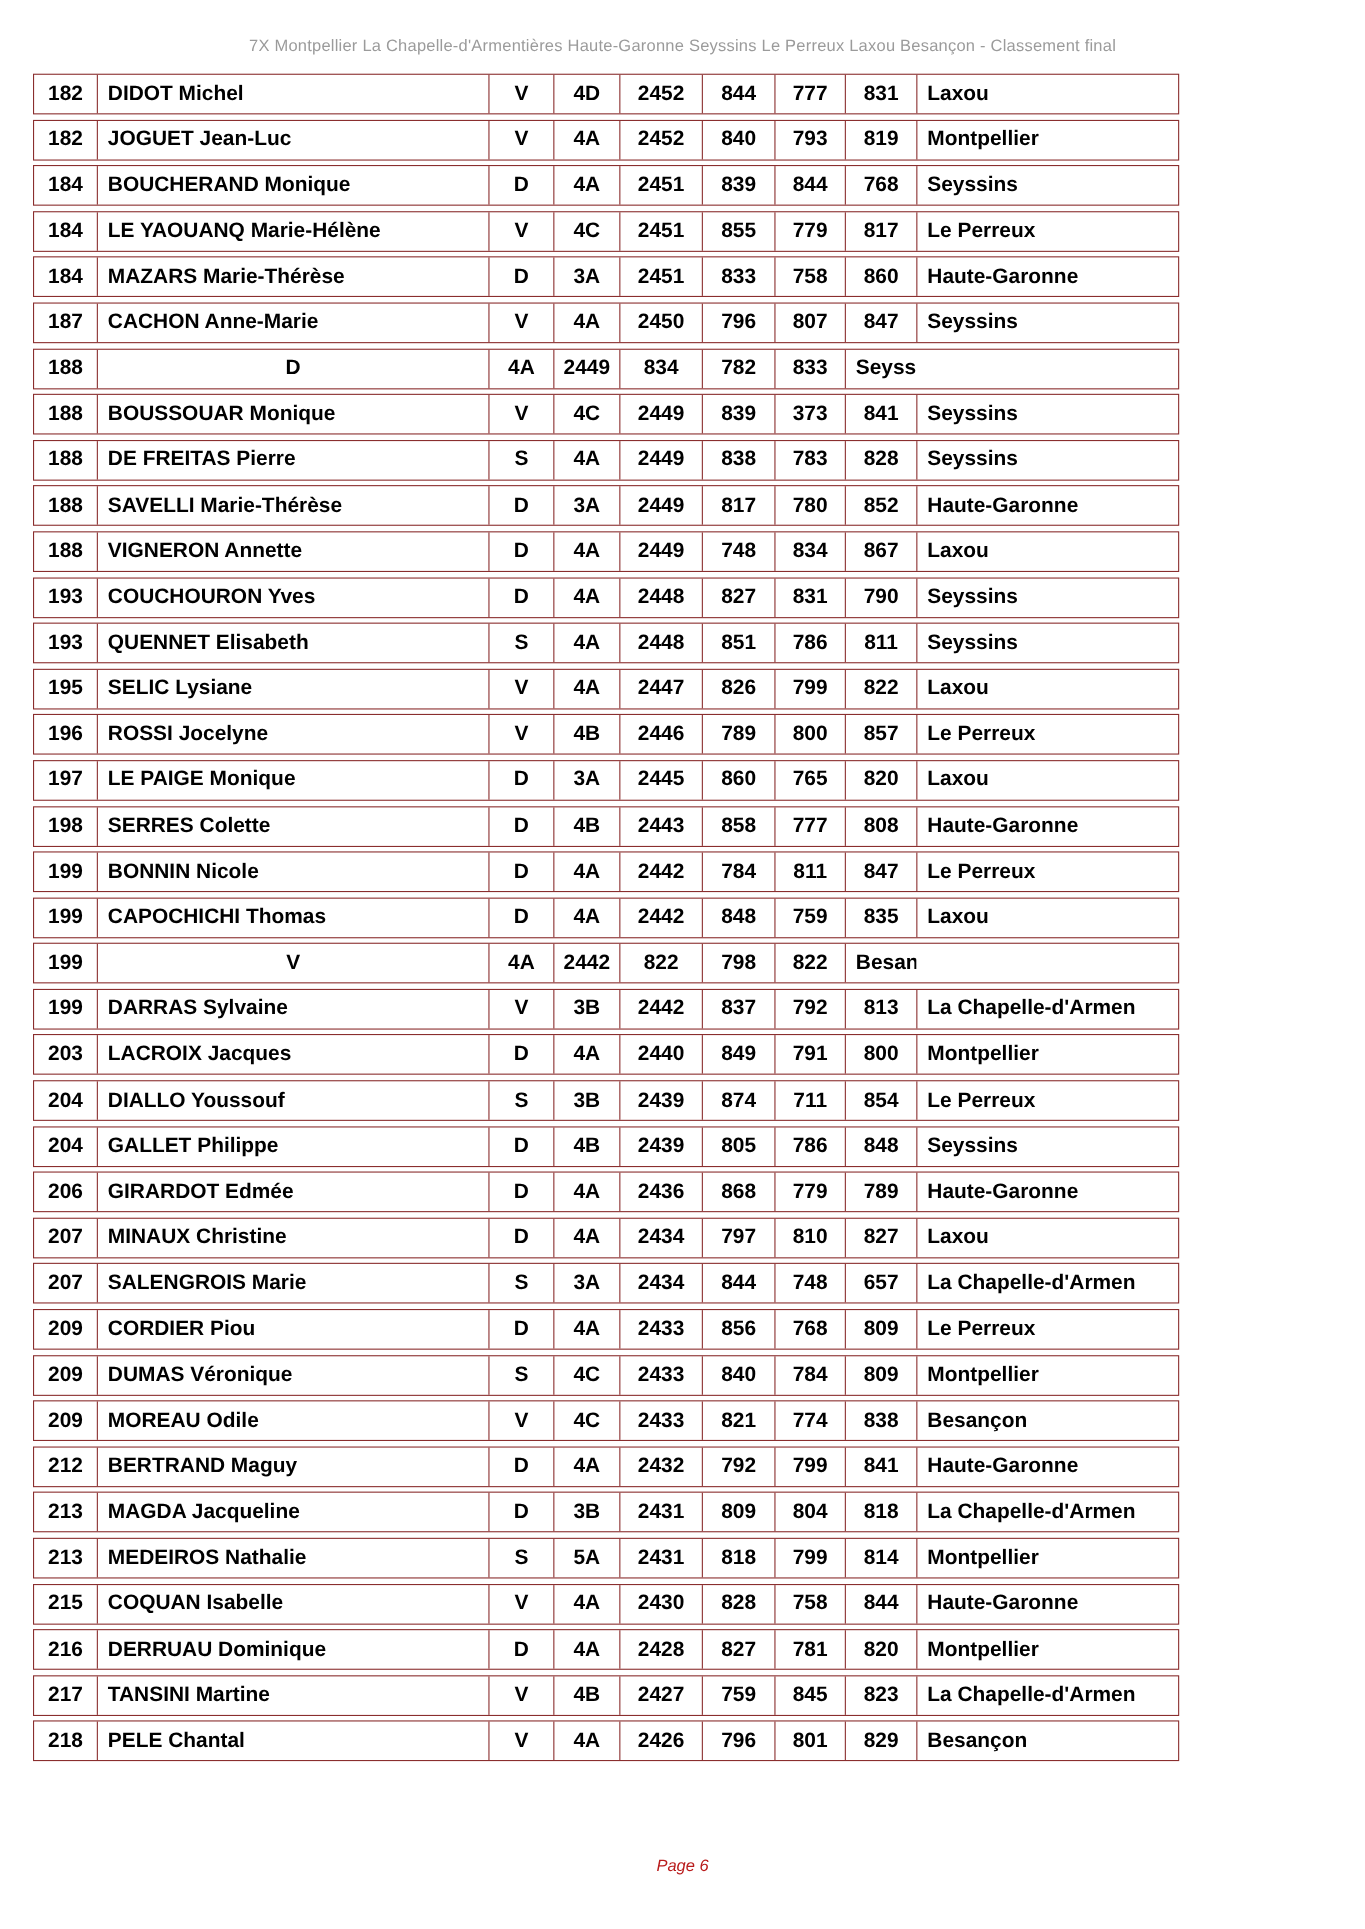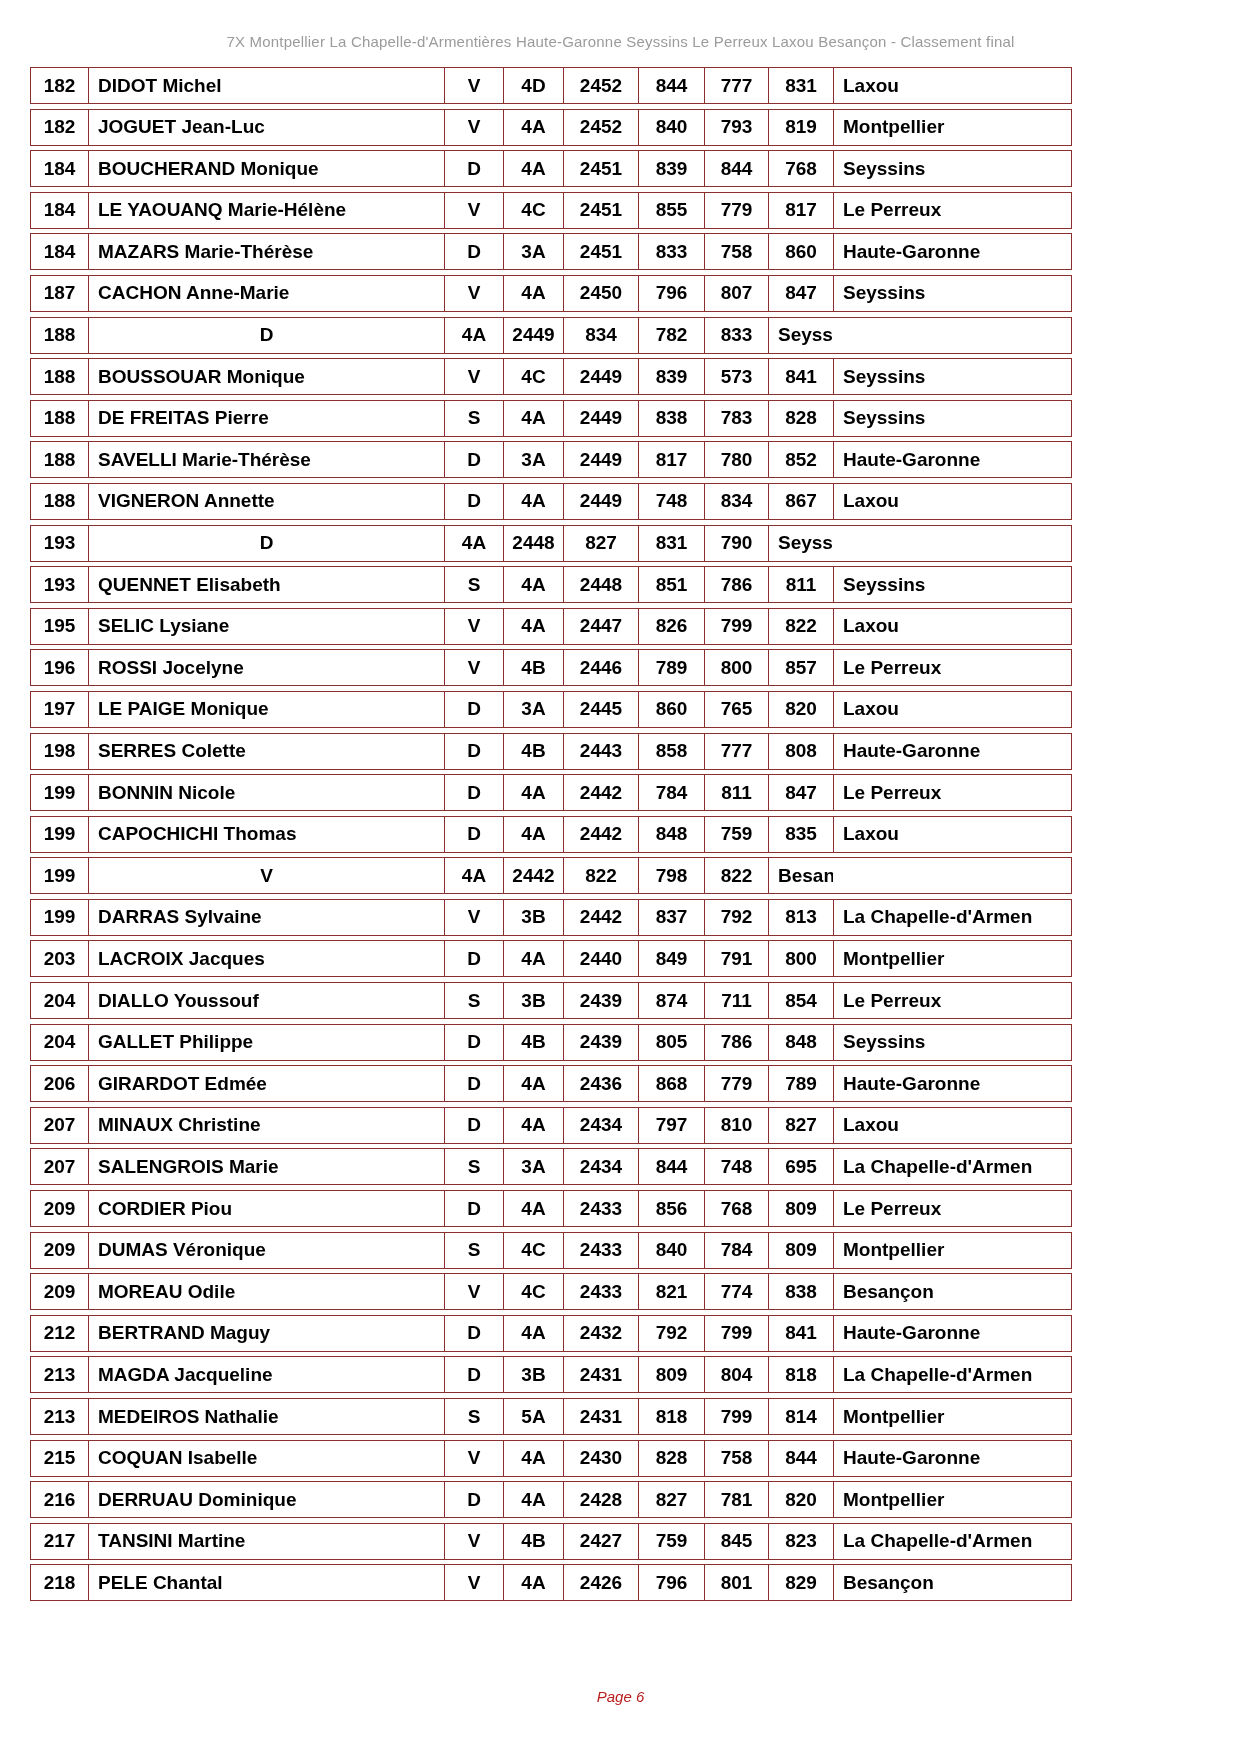--- a/index.html
+++ b/index.html
@@ -167,21 +167,21 @@
     <div class="cell c-club">Seyssins</div>
   </div>
 
   <div class="row">
     <div class="cell c-rank">188</div>
     <div class="cell c-name">BOUSSOUAR Monique</div>
     <div class="cell c-cat">V</div>
     <div class="cell c-series">4C</div>
     <div class="cell c-total">2449</div>
     <div class="cell c-r1">839</div>
-    <div class="cell c-r2">573</div>
+    <div class="cell c-r2">373</div>
     <div class="cell c-r3">841</div>
     <div class="cell c-club">Seyssins</div>
   </div>
 
   <div class="row">
     <div class="cell c-rank">188</div>
     <div class="cell c-name">DE FREITAS Pierre</div>
     <div class="cell c-cat">S</div>
     <div class="cell c-series">4A</div>
     <div class="cell c-total">2449</div>
@@ -210,20 +210,21 @@
     <div class="cell c-series">4A</div>
     <div class="cell c-total">2449</div>
     <div class="cell c-r1">748</div>
     <div class="cell c-r2">834</div>
     <div class="cell c-r3">867</div>
     <div class="cell c-club">Laxou</div>
   </div>
 
   <div class="row">
     <div class="cell c-rank">193</div>
+    <div class="cell c-name">COUCHOURON Yves</div>
     <div class="cell c-cat">D</div>
     <div class="cell c-series">4A</div>
     <div class="cell c-total">2448</div>
     <div class="cell c-r1">827</div>
     <div class="cell c-r2">831</div>
     <div class="cell c-r3">790</div>
     <div class="cell c-club">Seyssins</div>
   </div>
 
   <div class="row">
@@ -394,21 +395,21 @@
   </div>
 
   <div class="row">
     <div class="cell c-rank">207</div>
     <div class="cell c-name">SALENGROIS Marie</div>
     <div class="cell c-cat">S</div>
     <div class="cell c-series">3A</div>
     <div class="cell c-total">2434</div>
     <div class="cell c-r1">844</div>
     <div class="cell c-r2">748</div>
-    <div class="cell c-r3">695</div>
+    <div class="cell c-r3">657</div>
     <div class="cell c-club">La Chapelle-d'Armen</div>
   </div>
 
   <div class="row">
     <div class="cell c-rank">209</div>
     <div class="cell c-name">CORDIER Piou</div>
     <div class="cell c-cat">D</div>
     <div class="cell c-series">4A</div>
     <div class="cell c-total">2433</div>
     <div class="cell c-r1">856</div>

